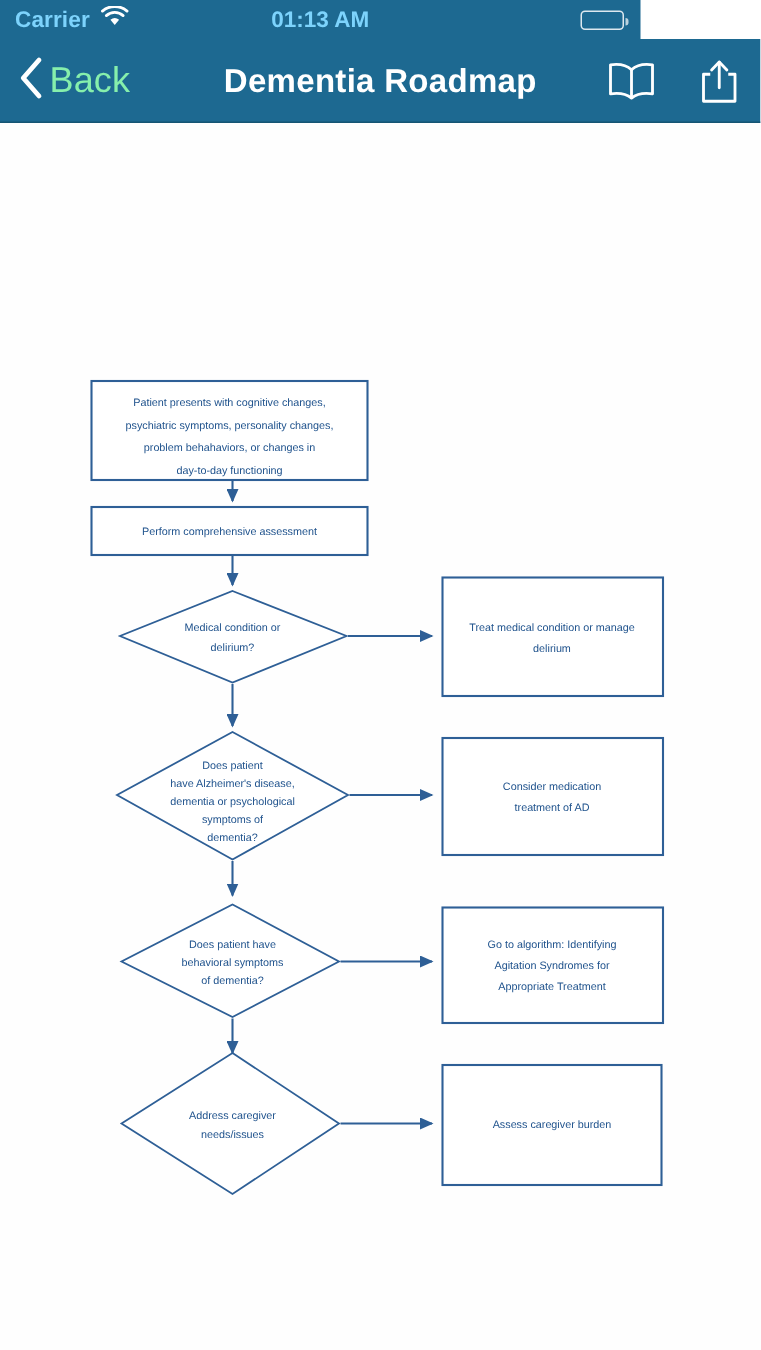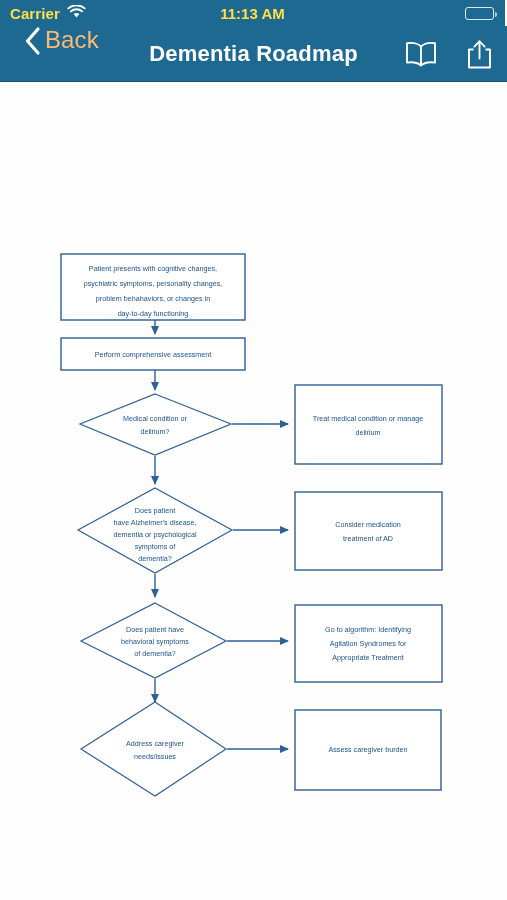--- a/index.html
+++ b/index.html
@@ -16,24 +16,24 @@
     position: relative;
     width: 507px;
     height: 900px;
     background: #ffffff;
   }
 
   
   .status-bar {
     position: absolute;
     top: 0; left: 0;
-    width: 505px;
+    width: 427px;
     height: 26px;
     background: #1d6991;
-    color: #fde047;
+    color: #7dd3fc;
     display: flex;
     align-items: center;
     font-size: 15px;
     font-weight: bold;
   }
   .status-left {
     position: absolute;
     left: 10px;
     display: flex;
     align-items: center;
@@ -82,27 +82,27 @@
   .nav-bar {
     position: absolute;
     top: 26px; left: 0;
     width: 507px;
     height: 56px;
     background: #1d6991;
     border-bottom: 1px solid #155573;
   }
   .nav-back {
     position: absolute;
-    left: 24px;
+    left: 12px;
     top: 0;
     height: 56px;
     display: flex;
-    align-items: flex-start;
+    align-items: center;
     gap: 4px;
-    color: #fdba74;
+    color: #86efac;
     cursor: pointer;
   }
   .nav-back-label {
     font-size: 24px;
     font-weight: 400;
     letter-spacing: .1px;
   }
   .nav-title {
     position: absolute;
     left: 0; right: 0;
@@ -176,21 +176,21 @@
     <div class="status-left">
       <span class="carrier-label">Carrier</span>
       <span class="wifi-icon">
         <svg width="19" height="14" viewBox="0 0 19 14">
           <path d="M9.5 12.6 L6.6 9.1 a4.6 4.6 0 0 1 5.8 0 Z" fill="#ffffff"></path>
           <path d="M3.9 6.4 a8.4 8.4 0 0 1 11.2 0" stroke="#ffffff" stroke-width="1.9" fill="none" stroke-linecap="round"></path>
           <path d="M1.3 3.4 a12.6 12.6 0 0 1 16.4 0" stroke="#ffffff" stroke-width="1.9" fill="none" stroke-linecap="round"></path>
         </svg>
       </span>
     </div>
-    <div class="status-time">11:13 AM</div>
+    <div class="status-time">01:13 AM</div>
     <div class="status-right">
       <span class="battery">
         <span class="battery-fill" id="battery-fill" style="width: 20%; background: rgb(232, 52, 42);"></span>
       </span>
     </div>
   </div>
 
   <div class="nav-bar">
 
     <div class="nav-back">

